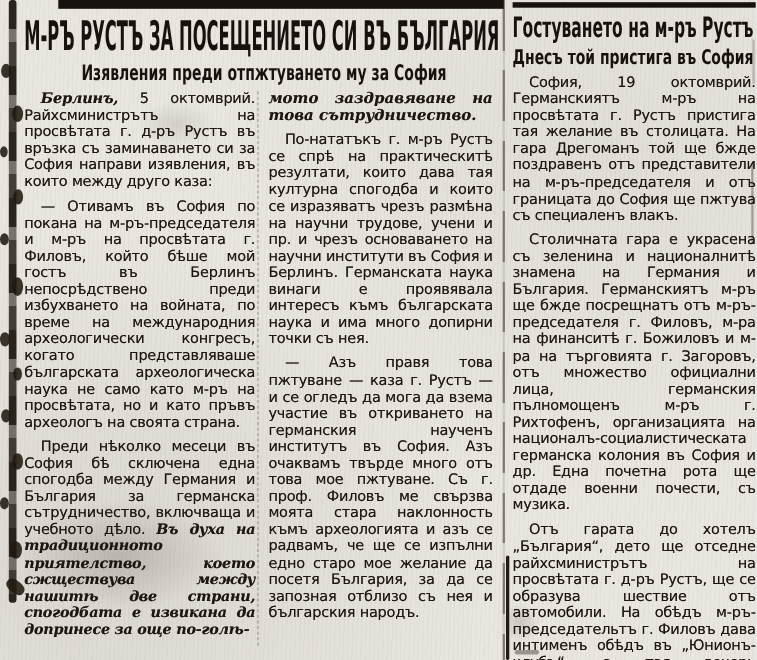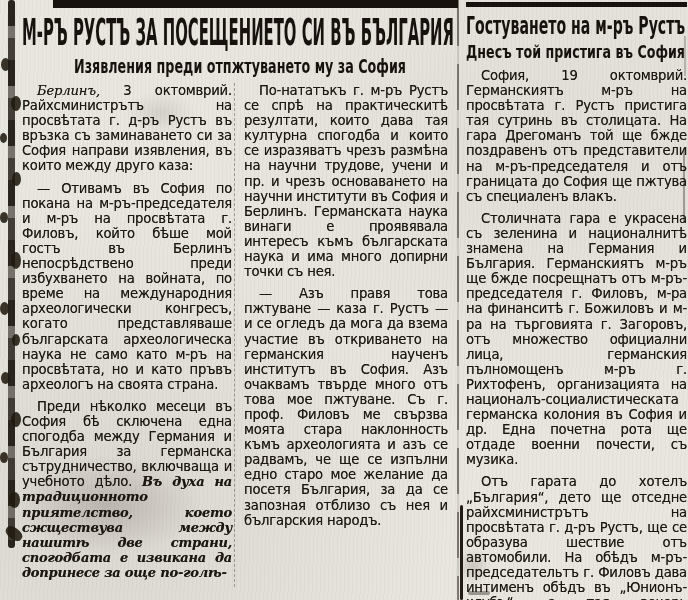--- a/index.html
+++ b/index.html
@@ -71,21 +71,21 @@
   
   p.body{
     margin:0 0 7px;
     font-size:13.2px;line-height:15.1px;
     letter-spacing:-0.2px;
     text-align:justify;
     text-indent:15px;
     color:#1c1711;
     text-shadow:0 0 .4px rgba(28,23,17,.65);
   }
-  .dateline{font-family:"DejaVu Serif", serif;font-style:italic;font-weight:normal;}
+  .dateline{font-family:"DejaVu Serif", serif;font-style:italic;font-weight:bold;}
   .dateline::after{content:" ";}
   .run-italic{font-family:"DejaVu Serif", serif;font-style:italic;font-weight:bold;font-size:13px;}
   p.cont-italic{
     margin:0 0 7px;font-size:13.6px;line-height:15.1px;text-align:justify;text-indent:0;
     font-family:"DejaVu Serif", serif;font-style:italic;font-weight:bold;
     text-shadow:0 0 .4px rgba(28,23,17,.6);
   }
 </style>
 </head>
 <body>
@@ -123,49 +123,50 @@
       <text x="0" y="36" font-family="DejaVu Sans, sans-serif" font-weight="bold" font-size="37" fill="#17120d" textLength="432" lengthAdjust="spacingAndGlyphs">М-РЪ РУСТЪ ЗА ПОСЕЩЕНИЕТО СИ ВЪ БЪЛГАРИЯ</text>
     </svg>
 
     <svg class="subhead-svg" width="436" height="26">
       <text x="218" y="20" text-anchor="middle" font-family="DejaVu Sans, sans-serif" font-weight="bold" font-size="19.5" fill="#17120d" textLength="332" lengthAdjust="spacingAndGlyphs">Изявления преди отпжтуването му за София</text>
     </svg>
 
     <div class="cols">
       <div class="col-left">
         <p class="body">
-          <span class="dateline">Берлинъ,</span><span>3 октомврий. Райхсминистрътъ на просвѣтата г. д-ръ Рустъ въ връзка съ заминаването си за София направи изявления, въ които между друго каза:</span>
+          <span class="dateline">Берлинъ,</span><span>5 октомврий. Райхсминистрътъ на просвѣтата г. д-ръ Рустъ въ връзка съ заминаването си за София направи изявления, въ които между друго каза:</span>
         </p>
         <p class="body">— Отивамъ въ София по покана на м-ръ-председателя и м-ръ на просвѣтата г. Филовъ, който бѣше мой гостъ въ Берлинъ непосрѣдствено преди избухването на войната, по време на международния археологически конгресъ, когато представляваше българската археологическа наука не само като м-ръ на просвѣтата, но и като пръвъ археологъ на своята страна.</p>
         <p class="body">
           <span>Преди нѣколко месеци въ София бѣ сключена една спогодба между Германия и България за германска сътрудничество, включваща и учебното дѣло.</span>
           <span class="run-italic">Въ духа на традиционното приятелство, което сжществува между нашитѣ две страни, спогодбата е извикана да допринесе за още по-голѣ-</span>
         </p>
       </div>
       <div class="col-right">
+        <p class="cont-italic">мото заздравяване на това сътрудничество.</p>
         <p class="body">По-нататъкъ г. м-ръ Рустъ се спрѣ на практическитѣ резултати, които дава тая културна спогодба и които се изразяватъ чрезъ размѣна на научни трудове, учени и пр. и чрезъ основаването на научни институти въ София и Берлинъ. Германската наука винаги е проявявала интересъ къмъ българската наука и има много допирни точки съ нея.</p>
         <p class="body">— Азъ правя това пжтуване — каза г. Рустъ — и се огледъ да мога да взема участие въ откриването на германския наученъ институтъ въ София. Азъ очаквамъ твърде много отъ това мое пжтуване. Съ г. проф. Филовъ ме свързва моята стара наклонность къмъ археологията и азъ се радвамъ, че ще се изпълни едно старо мое желание да посетя България, за да се запозная отблизо съ нея и българския народъ.</p>
       </div>
     </div>
   </div>
 
   <div class="side-article">
     <div class="side-top-rule"></div>
 
     <svg class="side-headline-svg" width="221" height="30">
       <text x="0" y="24" font-family="DejaVu Sans, sans-serif" font-weight="bold" font-size="25.5" fill="#17120d" textLength="219" lengthAdjust="spacingAndGlyphs">Гостуването на м-ръ Рустъ</text>
     </svg>
 
     <svg class="side-subhead-svg" width="221" height="23">
       <text x="0" y="17" font-family="DejaVu Sans, sans-serif" font-weight="bold" font-size="18.5" fill="#17120d" textLength="219" lengthAdjust="spacingAndGlyphs">Днесъ той пристига въ София</text>
     </svg>
 
     <div class="side-body">
       <p class="body">
         <span>София, 19 октомврий.</span>
-        <span>Германскиятъ м-ръ на просвѣтата г. Рустъ пристига тая сутринь въ столицата. На гара Дрегоманъ той ще бжде поздравенъ отъ представители на м-ръ-председателя и отъ границата до София ще пжтува съ специаленъ влакъ.</span>
+        <span>Германскиятъ м-ръ на просвѣтата г. Рустъ пристига тая желание въ столицата. На гара Дрегоманъ той ще бжде поздравенъ отъ представители на м-ръ-председателя и отъ границата до София ще пжтува съ специаленъ влакъ.</span>
       </p>
       <p class="body">Столичната гара е украсена съ зеленина и националнитѣ знамена на Германия и България. Германскиятъ м-ръ ще бжде посрещнатъ отъ м-ръ-председателя г. Филовъ, м-ра на финанситѣ г. Божиловъ и м-ра на търговията г. Загоровъ, отъ множество официални лица, германския пълномощенъ м-ръ г. Рихтофенъ, организацията на националъ-социалистическата германска колония въ София и др. Една почетна рота ще отдаде военни почести, съ музика.</p>
       <p class="body">Отъ гарата до хотелъ „България“, дето ще отседне райхсминистрътъ на просвѣтата г. д-ръ Рустъ, ще се образува шествие отъ автомобили. На обѣдъ м-ръ-председательтъ г. Филовъ дава интименъ обѣдъ въ „Юнионъ-клубъ“, а тая вечерь пълномощниятъ м-ръ г. Рихтхофенъ дава вечеря въ салонитѣ на легацията.</p>
     </div>
   </div>
 
 </div>
 
 </body></html>

